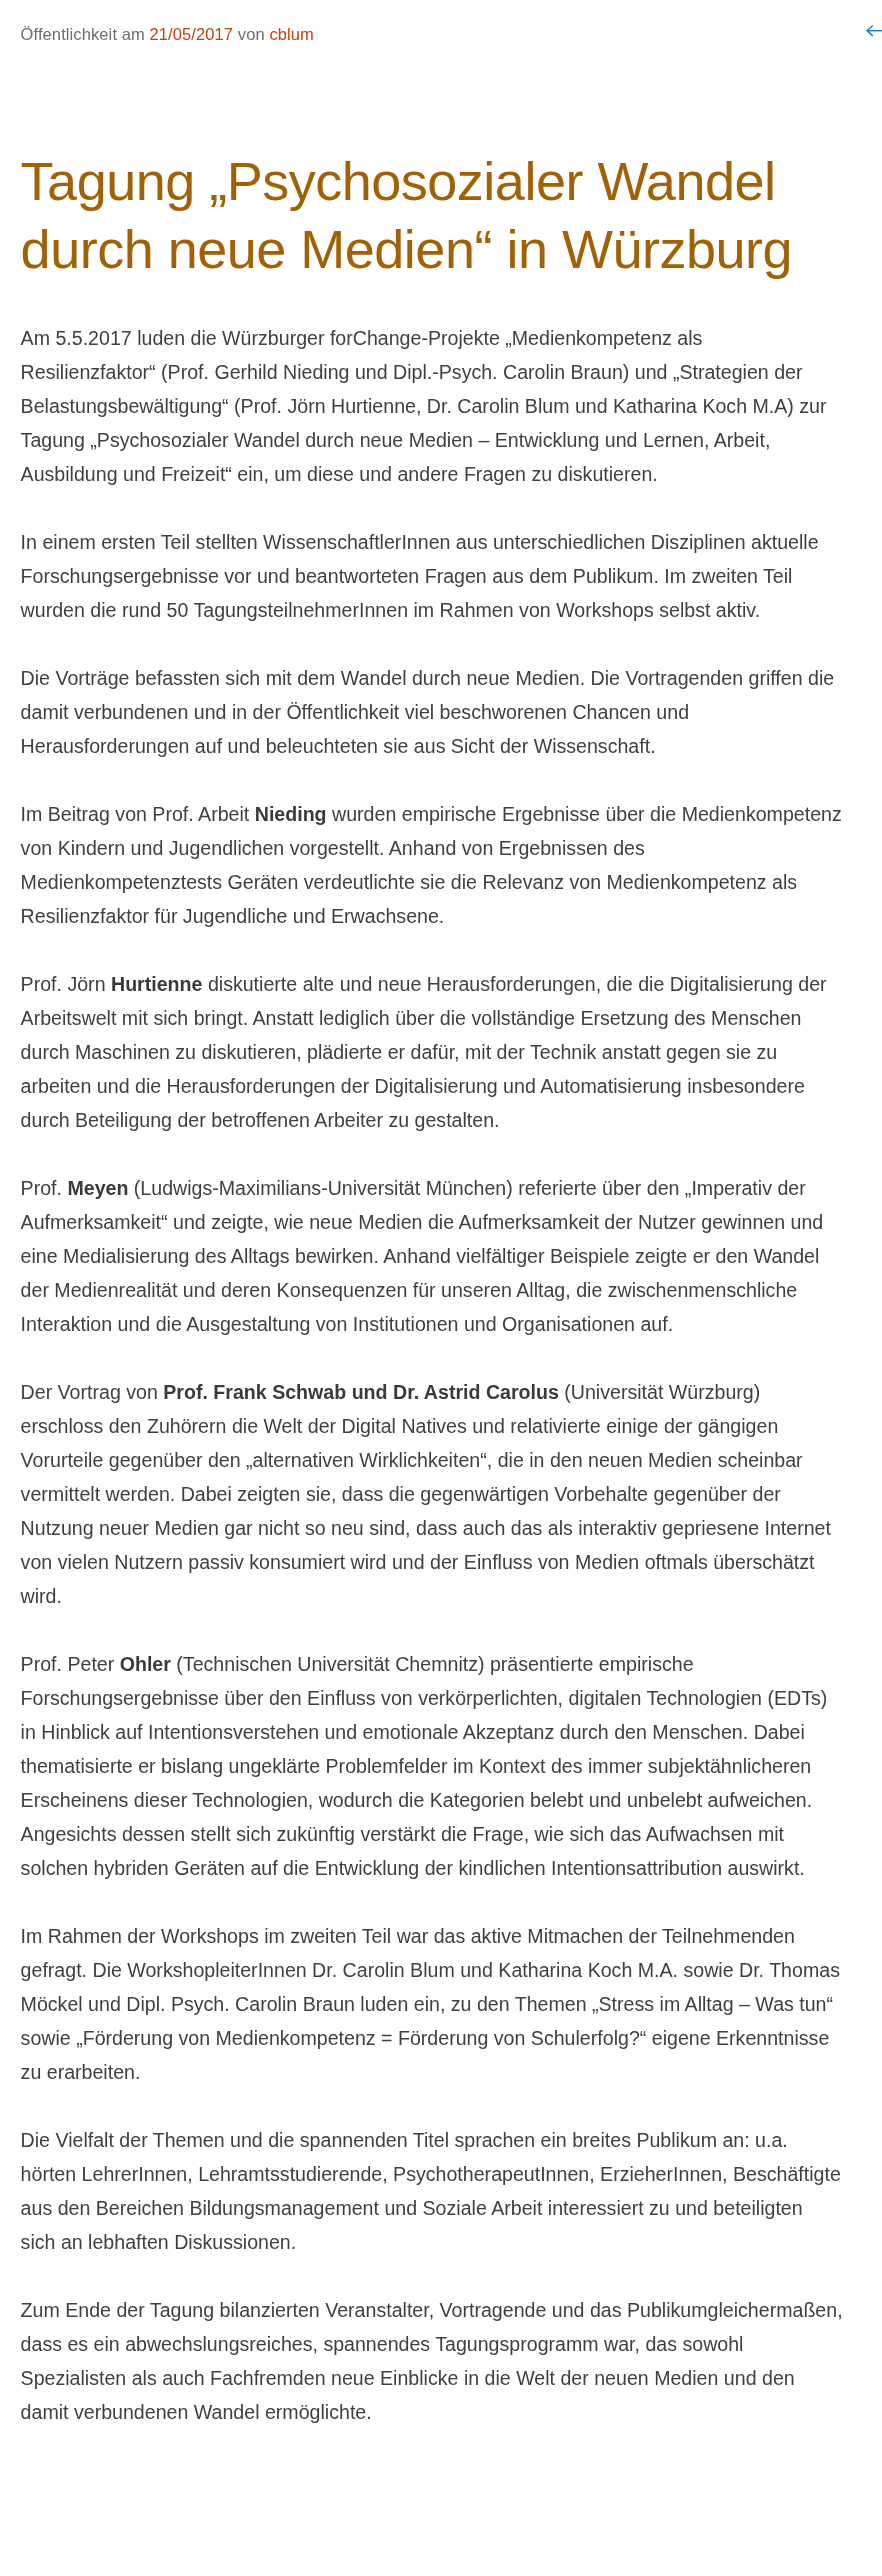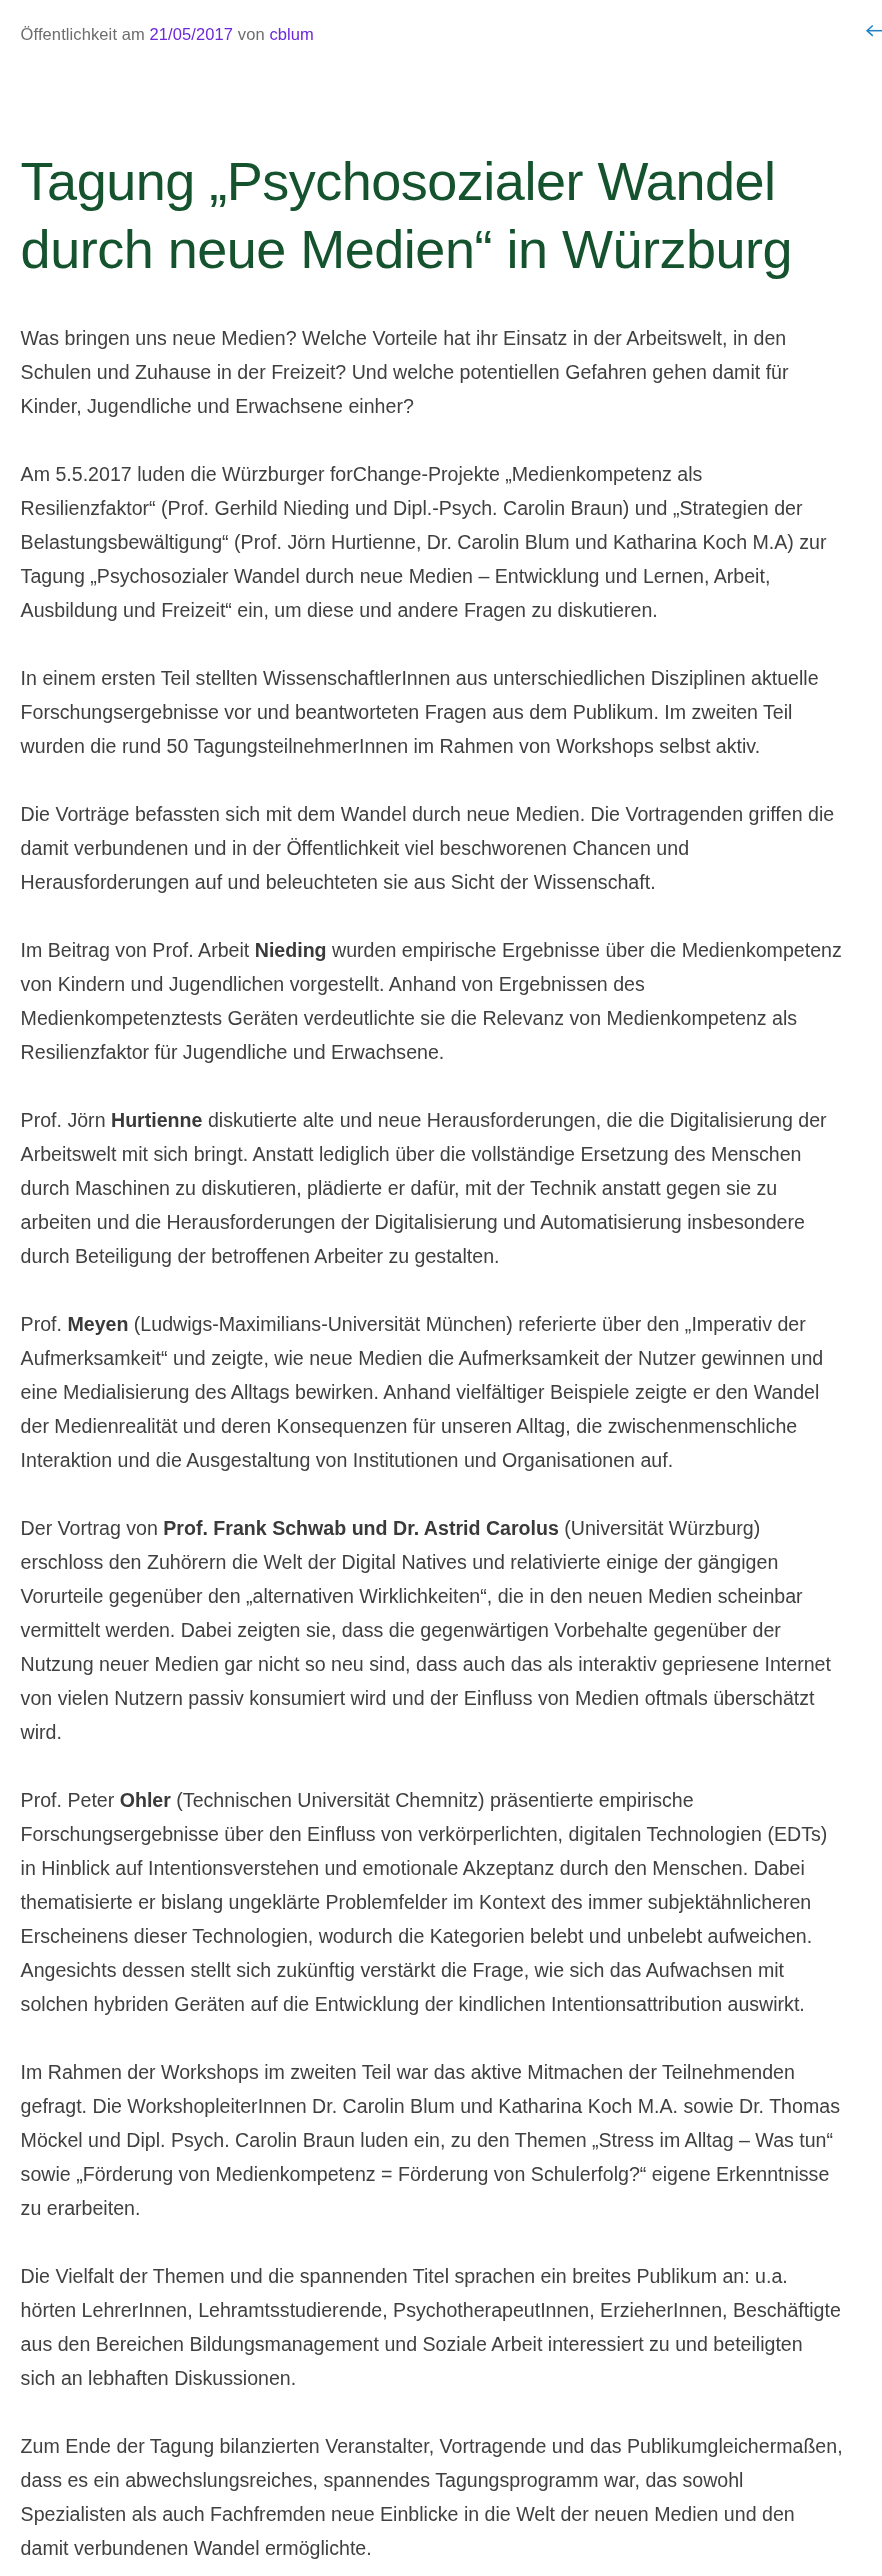--- a/index.html
+++ b/index.html
@@ -12,36 +12,36 @@
   .page { width:882px; height:2909px; position:relative; }
 
   
   .meta {
     padding:23px 0 0 20.6px;
     font-size:16.5px; line-height:23px;
     color:#6d6d6d;
     letter-spacing:0.1px;
   }
   .meta a, .inline-link {
-    color:#6d28d9; text-decoration:none; cursor:pointer;
+    color:#c2410c; text-decoration:none; cursor:pointer;
   }
 
   
   .back-arrow {
     position:absolute; top:24px; right:-16.5px;
     width:36px; height:13.4px; cursor:pointer;
   }
 
   
   h1.article-title {
     margin:101px 20.6px 0 20.6px;
     max-width:814px;
     font-size:54px; line-height:68px;
     font-weight:400;
-    color:#14532d;
+    color:#a16207;
     letter-spacing:-0.5px;
   }
 
   
   .article-body {
     margin:38px 0 0 20.6px;
     width:822px;
     font-size:19.6px; line-height:34px;
     color:#404040;
     padding-bottom:39px;
@@ -62,21 +62,20 @@
   <div class="back-arrow" title="">
     <svg width="36" height="13.4" viewBox="0 0 70 26" xmlns="http://www.w3.org/2000/svg">
       <line x1="8" y1="13" x2="70" y2="13" stroke="#1e82c8" stroke-width="3"></line>
       <path d="M19 3 L8 13 L19 23" fill="none" stroke="#1e82c8" stroke-width="3"></path>
     </svg>
   </div>
 
   <h1 class="article-title">Tagung „Psychosozialer Wandel durch neue Medien“ in Würzburg</h1>
 
   <div class="article-body">
-      <p><span>Was bringen uns neue Medien? Welche Vorteile hat ihr Einsatz in der Arbeitswelt, in den Schulen und Zuhause in der Freizeit? Und welche potentiellen Gefahren gehen damit für Kinder, Jugendliche und Erwachsene einher?</span></p>
       <p><span>Am 5.5.2017 luden die Würzburger forChange-Projekte „Medienkompetenz als Resilienzfaktor“ (Prof. Gerhild Nieding und Dipl.-Psych. Carolin Braun) und „Strategien der Belastungsbewältigung“ (Prof. Jörn Hurtienne, Dr. Carolin Blum und Katharina Koch M.A) zur Tagung „Psychosozialer Wandel durch neue Medien – Entwicklung und Lernen, Arbeit, Ausbildung und Freizeit“ ein, um diese und andere Fragen zu diskutieren.</span></p>
       <p><span>In einem ersten Teil stellten WissenschaftlerInnen aus unterschiedlichen Disziplinen aktuelle Forschungsergebnisse vor und beantworteten Fragen aus dem Publikum. Im zweiten Teil wurden die rund 50 TagungsteilnehmerInnen im Rahmen von Workshops selbst aktiv.</span></p>
       <p><span>Die Vorträge befassten sich mit dem Wandel durch neue Medien. Die Vortragenden griffen die damit verbundenen und in der Öffentlichkeit viel beschworenen Chancen und Herausforderungen auf und beleuchteten sie aus Sicht der Wissenschaft.</span></p>
       <p><span>Im Beitrag von Prof. Arbeit </span><strong>Nieding</strong><span> wurden empirische Ergebnisse über die Medienkompetenz von Kindern und Jugendlichen vorgestellt. Anhand von Ergebnissen des Medienkompetenztests Geräten verdeutlichte sie die Relevanz von Medienkompetenz als Resilienzfaktor für Jugendliche und Erwachsene.</span></p>
       <p><span>Prof. Jörn </span><strong>Hurtienne</strong><span> diskutierte alte und neue Herausforderungen, die die Digitalisierung der Arbeitswelt mit sich bringt. Anstatt lediglich über die vollständige Ersetzung des Menschen durch Maschinen zu diskutieren, plädierte er dafür, mit der Technik anstatt gegen sie zu arbeiten und die Herausforderungen der Digitalisierung und Automatisierung insbesondere durch Beteiligung der betroffenen Arbeiter zu gestalten.</span></p>
       <p><span>Prof. </span><strong>Meyen</strong><span> (Ludwigs-Maximilians-Universität München) referierte über den „Imperativ der Aufmerksamkeit“ und zeigte, wie neue Medien die Aufmerksamkeit der Nutzer gewinnen und eine Medialisierung des Alltags bewirken. Anhand vielfältiger Beispiele zeigte er den Wandel der Medienrealität und deren Konsequenzen für unseren Alltag, die zwischenmenschliche Interaktion und die Ausgestaltung von Institutionen und Organisationen auf.</span></p>
       <p><span>Der Vortrag von </span><strong>Prof. Frank Schwab und Dr. Astrid Carolus</strong><span> (Universität Würzburg) erschloss den Zuhörern die Welt der Digital Natives und relativierte einige der gängigen Vorurteile gegenüber den „alternativen Wirklichkeiten“, die in den neuen Medien scheinbar vermittelt werden. Dabei zeigten sie, dass die gegenwärtigen Vorbehalte gegenüber der Nutzung neuer Medien gar nicht so neu sind, dass auch das als interaktiv gepriesene Internet von vielen Nutzern passiv konsumiert wird und der Einfluss von Medien oftmals überschätzt wird.</span></p>
       <p><span>Prof. Peter </span><strong>Ohler</strong><span> (Technischen Universität Chemnitz) präsentierte empirische Forschungsergebnisse über den Einfluss von verkörperlichten, digitalen Technologien (EDTs) in Hinblick auf Intentionsverstehen und emotionale Akzeptanz durch den Menschen. Dabei thematisierte er bislang ungeklärte Problemfelder im Kontext des immer subjektähnlicheren Erscheinens dieser Technologien, wodurch die Kategorien belebt und unbelebt aufweichen. Angesichts dessen stellt sich zukünftig verstärkt die Frage, wie sich das Aufwachsen mit solchen hybriden Geräten auf die Entwicklung der kindlichen Intentionsattribution auswirkt.</span></p>
       <p><span>Im Rahmen der Workshops im zweiten Teil war das aktive Mitmachen der Teilnehmenden gefragt. Die WorkshopleiterInnen Dr. Carolin Blum und Katharina Koch M.A. sowie Dr. Thomas Möckel und Dipl. Psych. Carolin Braun luden ein, zu den Themen „Stress im Alltag – Was tun“ sowie „Förderung von Medienkompetenz = Förderung von Schulerfolg?“ eigene Erkenntnisse zu erarbeiten.</span></p>
       <p><span>Die Vielfalt der Themen und die spannenden Titel sprachen ein breites Publikum an: u.a. hörten LehrerInnen, Lehramtsstudierende, PsychotherapeutInnen, ErzieherInnen, Beschäftigte aus den Bereichen Bildungsmanagement und Soziale Arbeit interessiert zu und beteiligten sich an lebhaften Diskussionen.</span></p>

